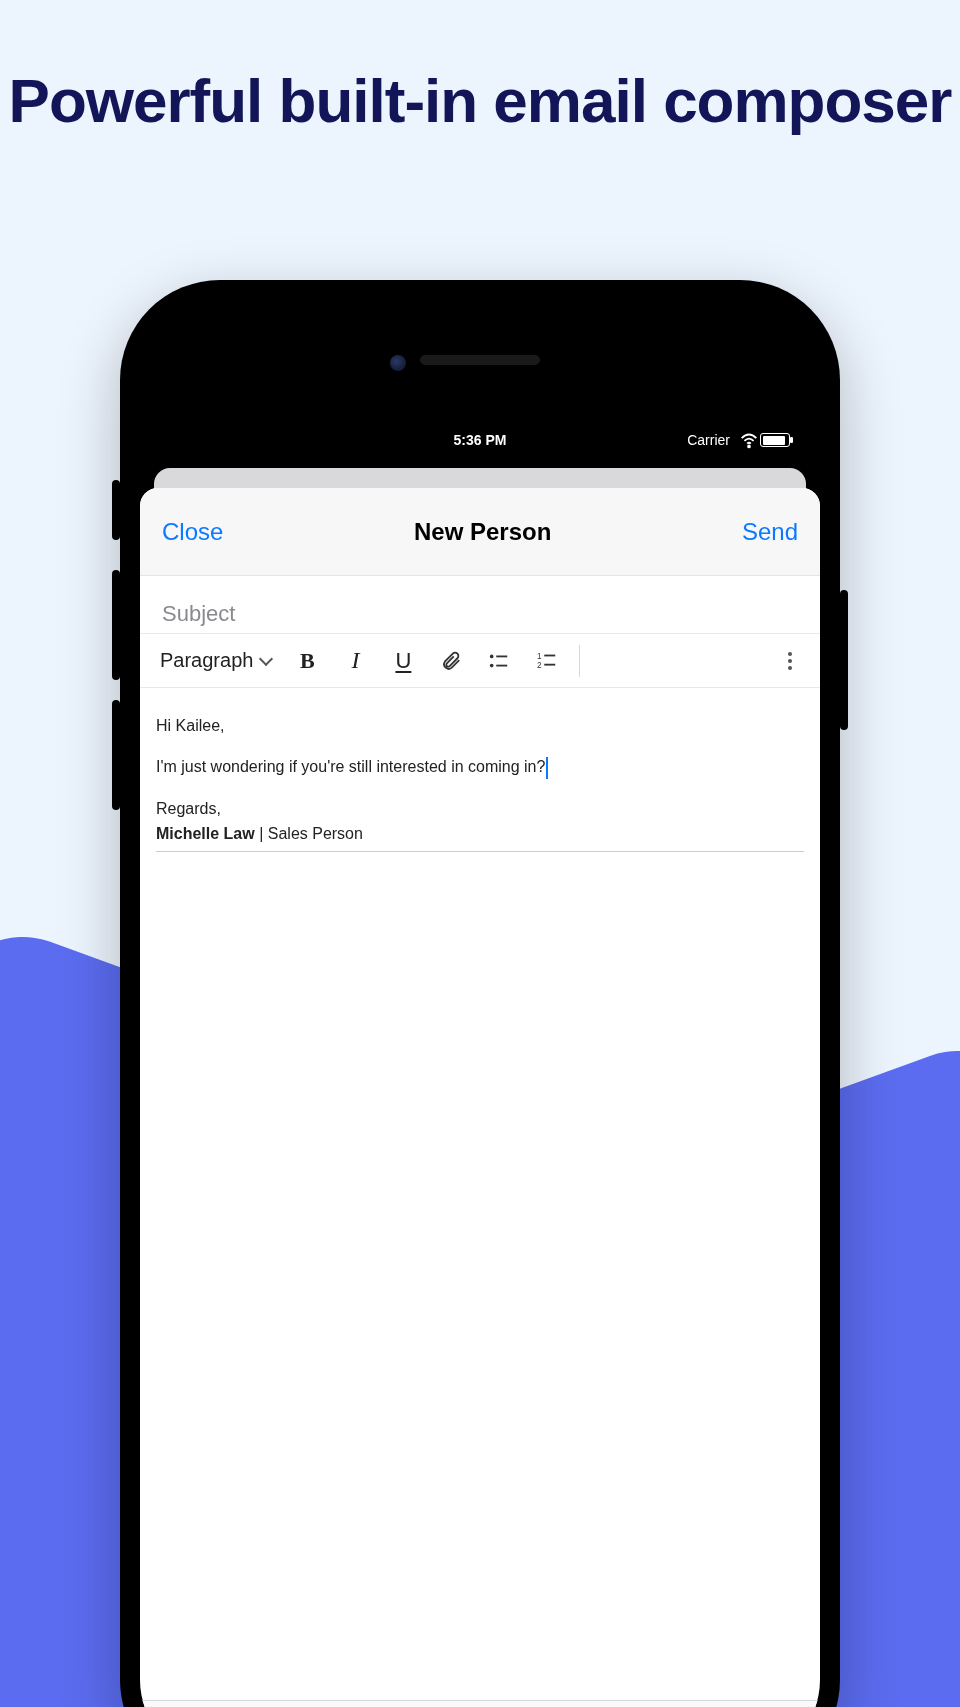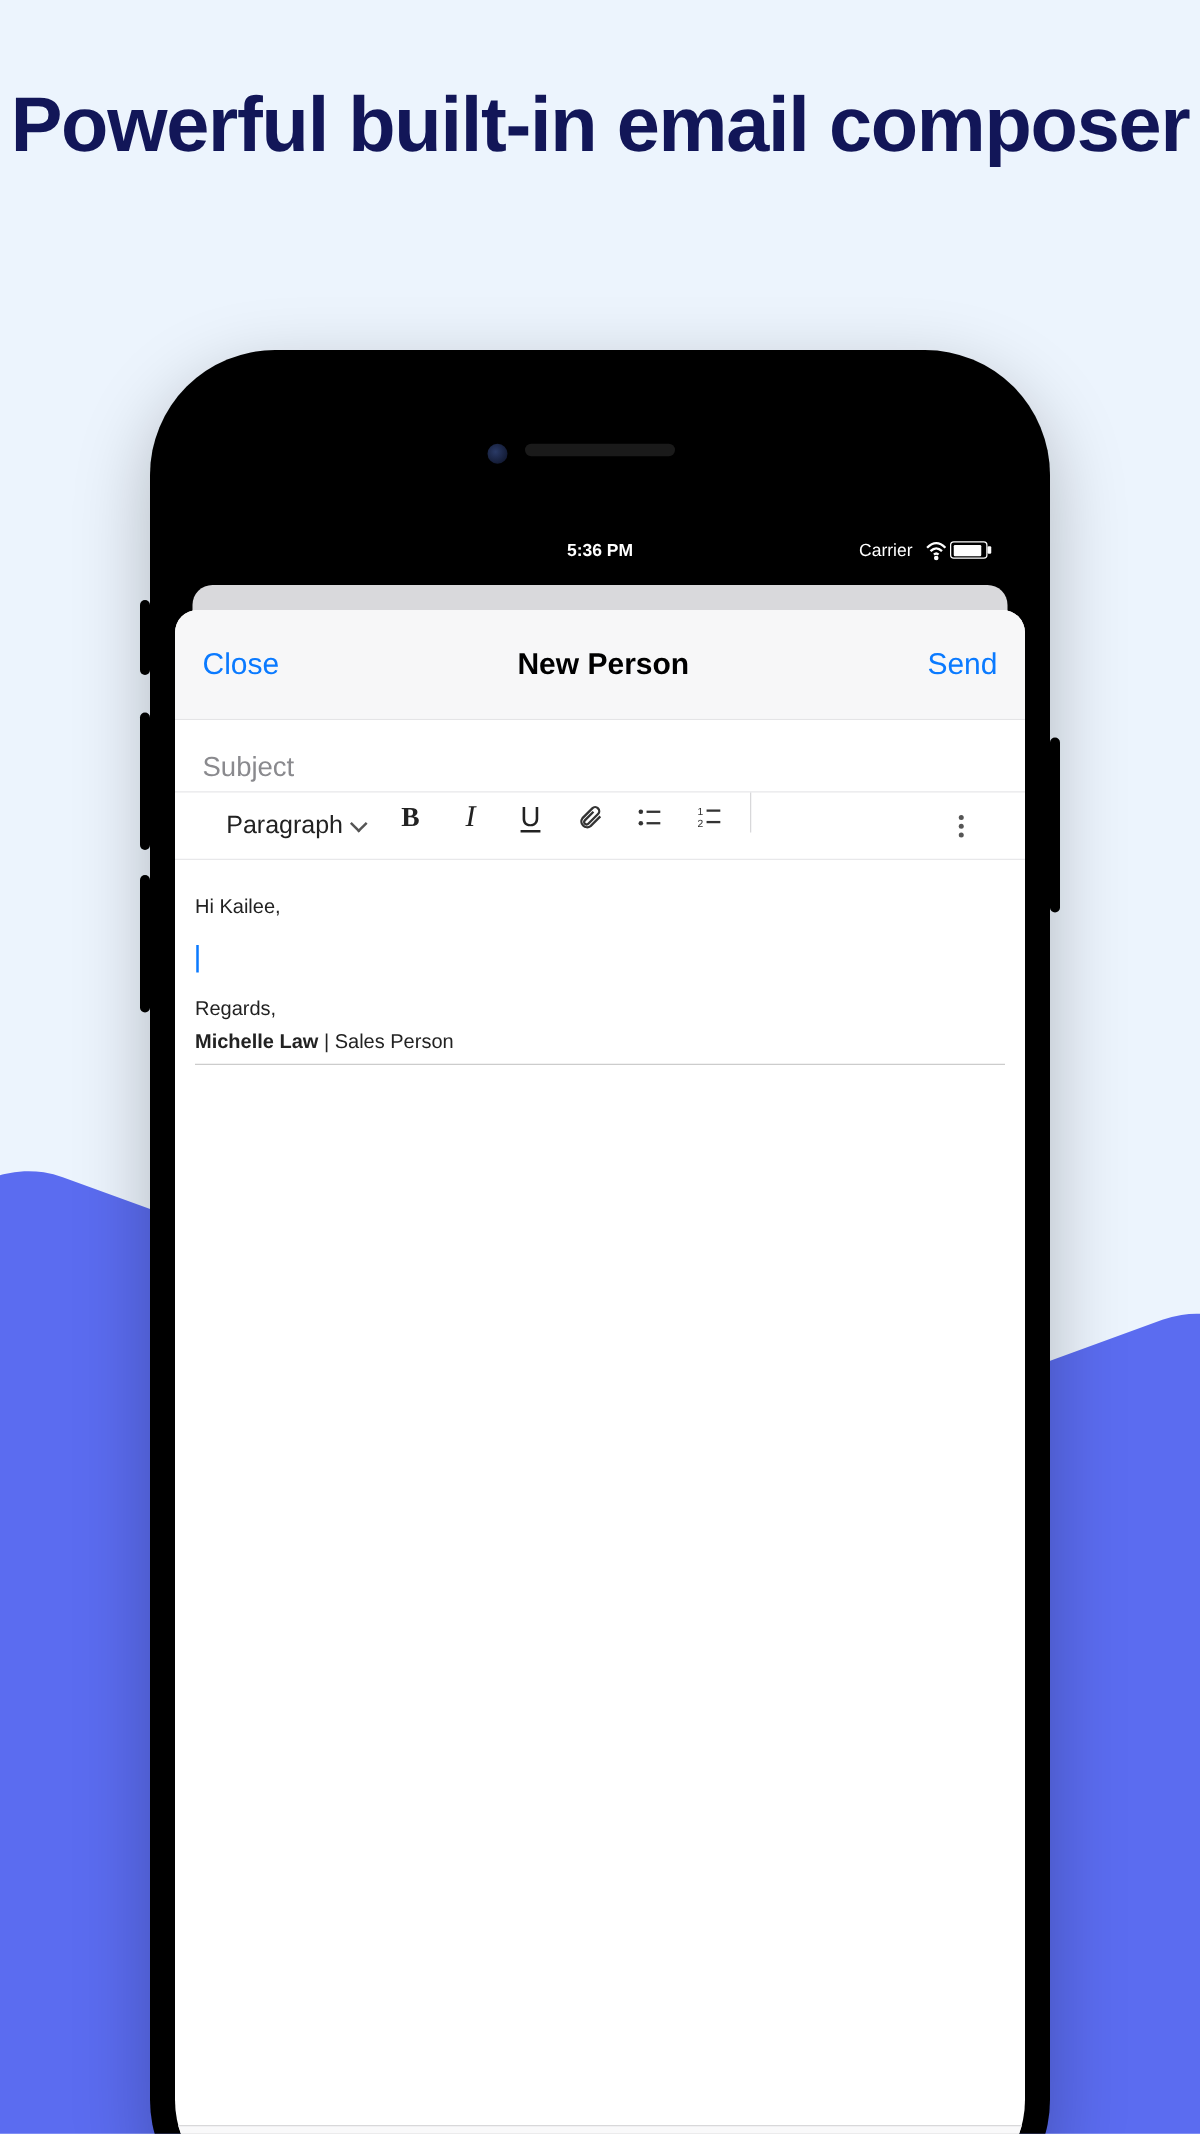--- a/index.html
+++ b/index.html
@@ -161,22 +161,22 @@
   border-bottom: 1px solid #e8e8ea;
 }
 .subject-input {
   border:none; outline:none; width:100%;
   font-size:22px; color:#333;margin-top:19px;
 }
 .subject-input::placeholder { color:#8a8a8e; }
 
 .toolbar {
   height: 54px;
-  display:flex; 
-  padding: 0 31px;
+  display:flex; align-items:center;
+  padding: 0 10px;
   border-bottom: 1px solid #e8e8ea;
   gap: 4px;
 }
 .para-select {
   display:flex; align-items:center; gap:8px;
   font-size:20px; color:#222; padding:6px 10px;
 }
 .chev-down { width:10px; height:10px; border-right:2px solid #555; border-bottom:2px solid #555; transform:rotate(45deg); margin-top:-4px;}
 .tb-btn {
   width:44px; height:40px; display:flex; align-items:center; justify-content:center;
@@ -296,21 +296,21 @@
           <div class="more-dots">
               <span></span>
               <span></span>
               <span></span>
             </div>
         </div>
       </div>
 
       <div class="body-area">
         <p>Hi Kailee,</p>
-        <p><span class="caret"></span></p>
+        <p><span>I'm just wondering if you're still interested in coming in?</span><span class="caret"></span></p>
         <p style="margin-bottom:2px;">Regards,</p>
         <p style="margin-bottom:6px;">
           <span class="sig-name">Michelle Law</span><span> | </span><span>Sales Person</span>
         </p>
         <div class="sig-hr"></div>
       </div>
 
       <div class="footer-bar">
         
         

